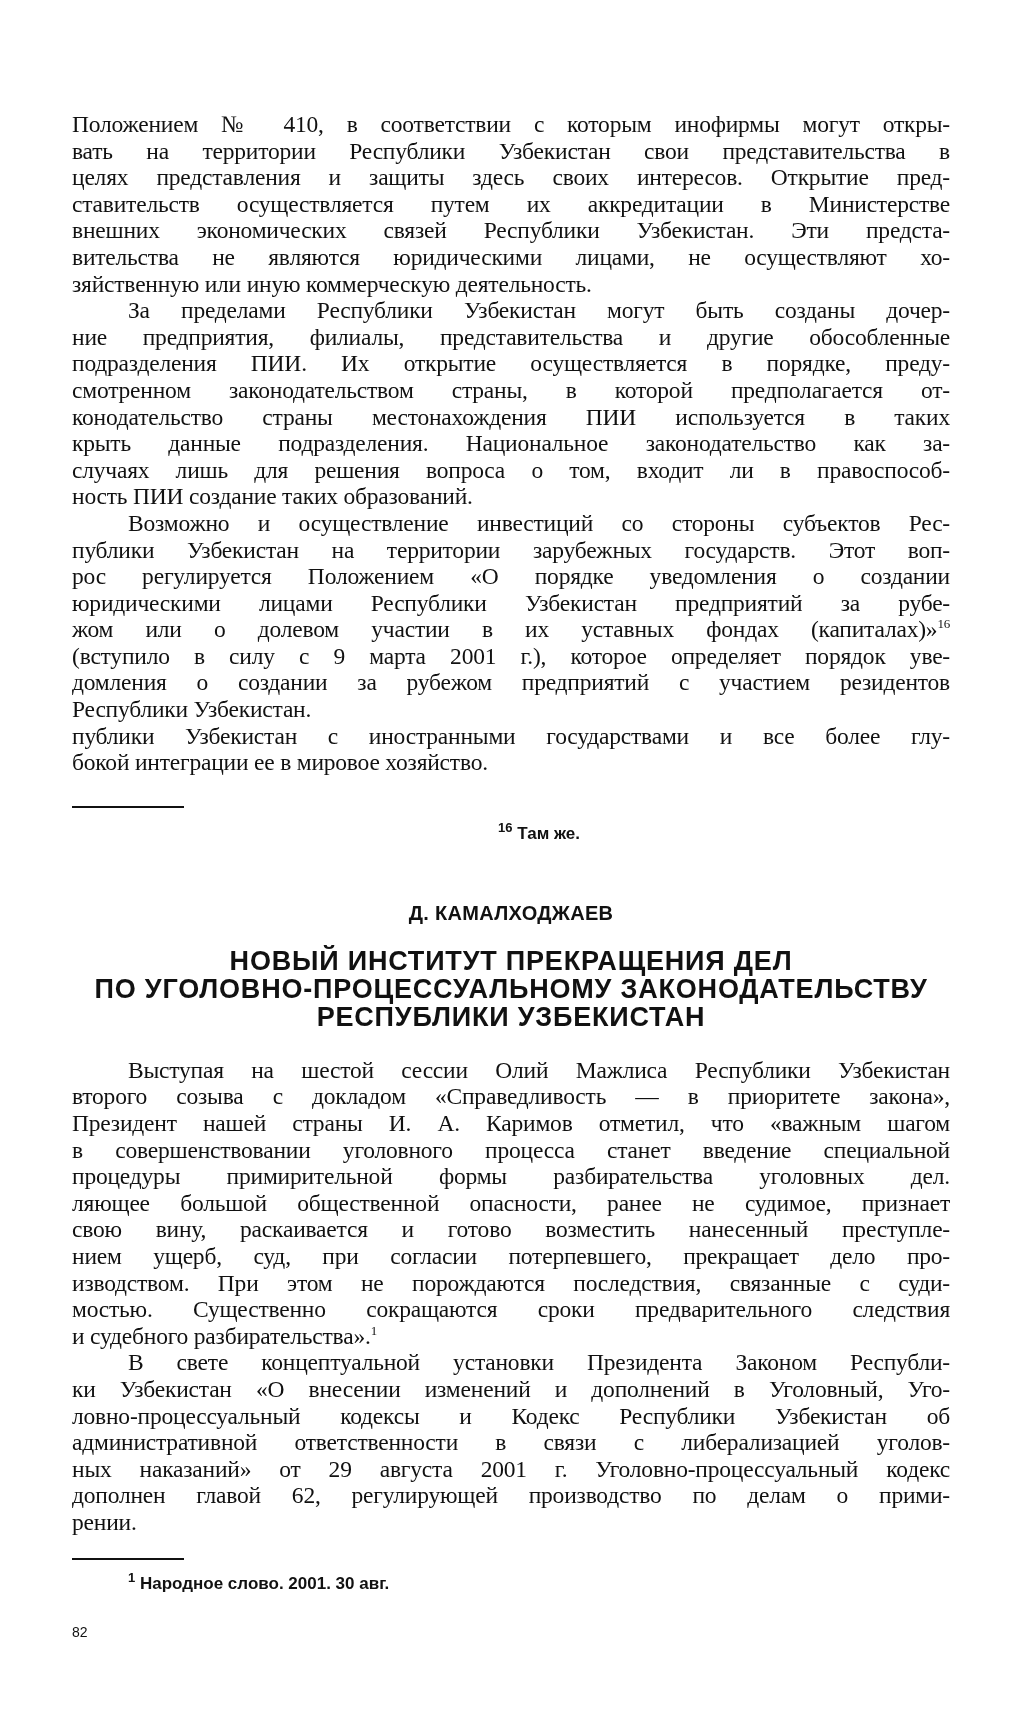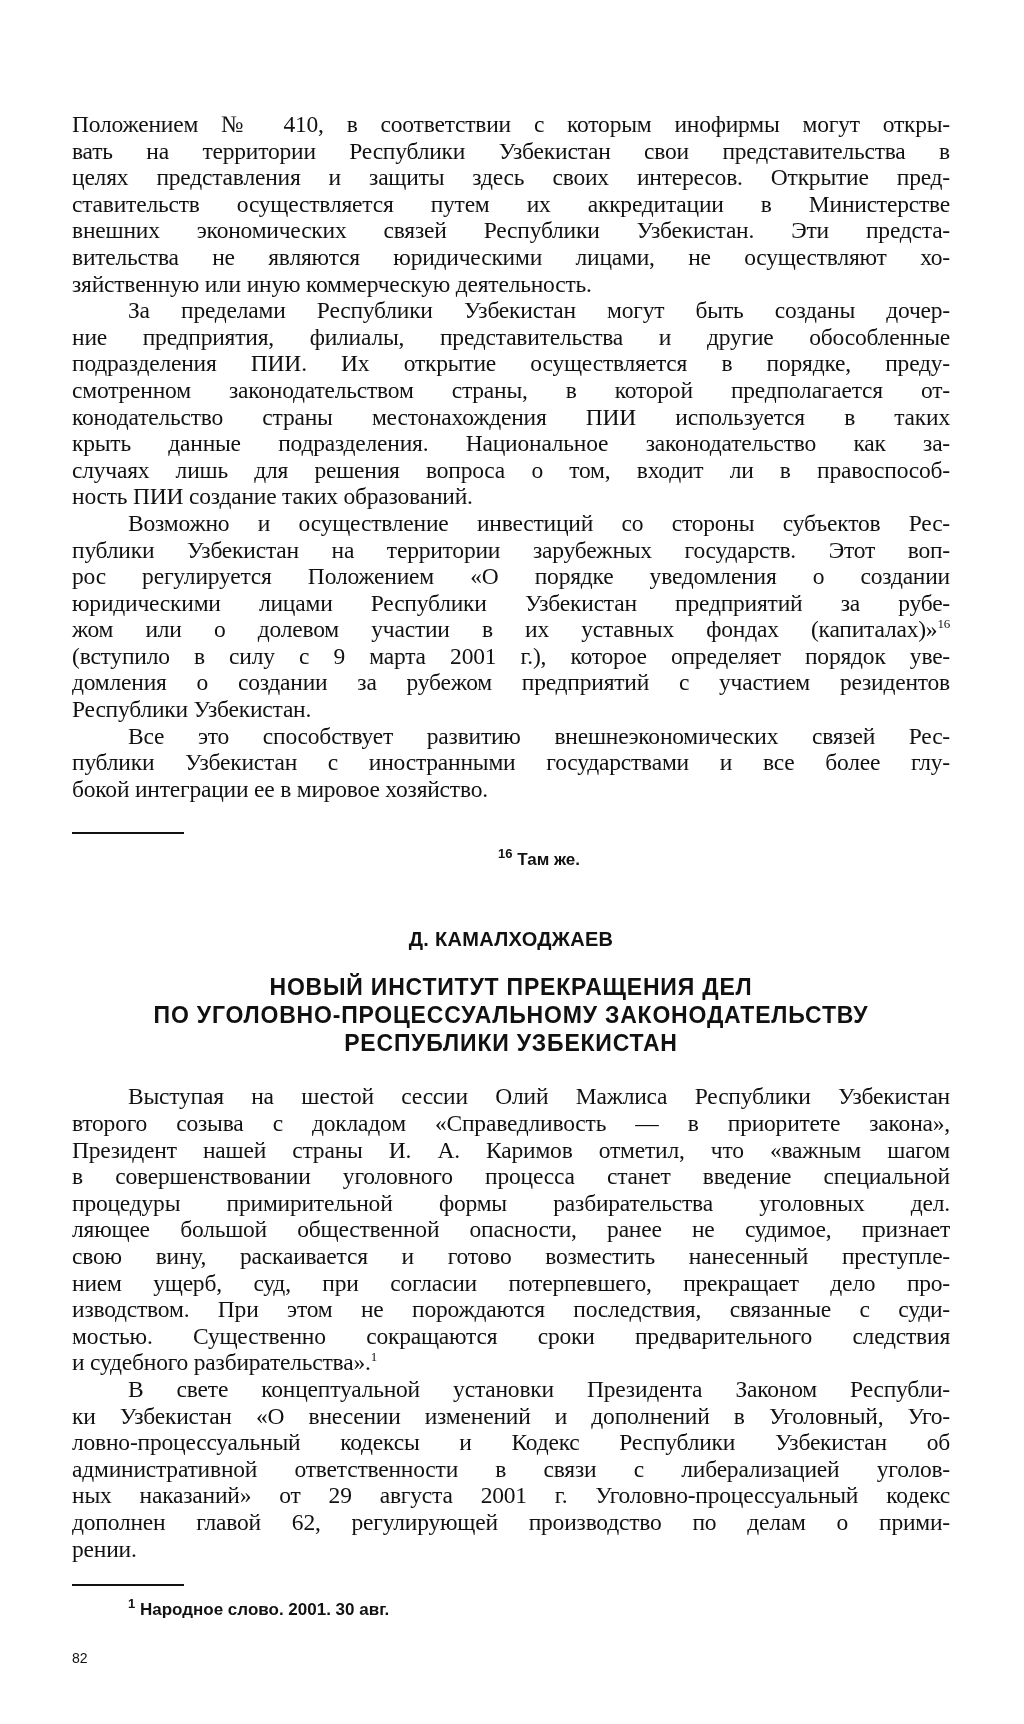--- a/index.html
+++ b/index.html
@@ -26,21 +26,21 @@
     font-family: "Liberation Sans", "DejaVu Sans", sans-serif; font-weight: bold;
     font-size: 17px; padding-left: 56px;
   }
   sup { font-size: 13px; line-height: 0; vertical-align: super; }
   .author {
     font-family: "Liberation Sans", "DejaVu Sans", sans-serif; font-weight: bold;
     font-size: 20px; text-align: center; letter-spacing: 0.3px;
   }
   .title {
     font-family: "Liberation Sans", "DejaVu Sans", sans-serif; font-weight: bold;
-    font-size: 23px; line-height: 28px; text-align: center; letter-spacing: 0.8px;
+    font-size: 27px; line-height: 28px; text-align: center; letter-spacing: 0.8px;
   }
   .page-number {
     font-family: "Liberation Sans", "DejaVu Sans", sans-serif; font-weight: normal;
     font-size: 14px;
   }
 </style>
 </head>
 <body>
 
 <div class="page">
@@ -73,21 +73,20 @@
       <span class="line">публики Узбекистан на территории зарубежных государств. Этот воп-</span>
       <span class="line">рос регулируется Положением  «О порядке уведомления  о создании</span>
       <span class="line">юридическими лицами Республики Узбекистан предприятий за рубе-</span>
       <span class="line"><span>жом или о долевом участии  в их уставных фондах  (капиталах)»</span><sup>16</sup></span>
       <span class="line">(вступило в силу с 9 марта 2001 г.), которое определяет порядок уве-</span>
       <span class="line">домления о создании за рубежом предприятий с участием резидентов</span>
       <span class="line last">Республики Узбекистан.</span>
     </div>
 
     <div>
-      <span class="line indent">Все это способствует развитию внешнеэкономических связей Рес-</span>
       <span class="line">публики Узбекистан с иностранными государствами и все более глу-</span>
       <span class="line last">бокой интеграции ее в мировое хозяйство.</span>
     </div>
   </div>
 
   <div class="fn-rule" style="margin-top:30px;"></div>
   <div class="footnote" style="margin-top:16px;text-align:center;">
     <sup>16</sup>
     <span>Там же.</span>
   </div>

